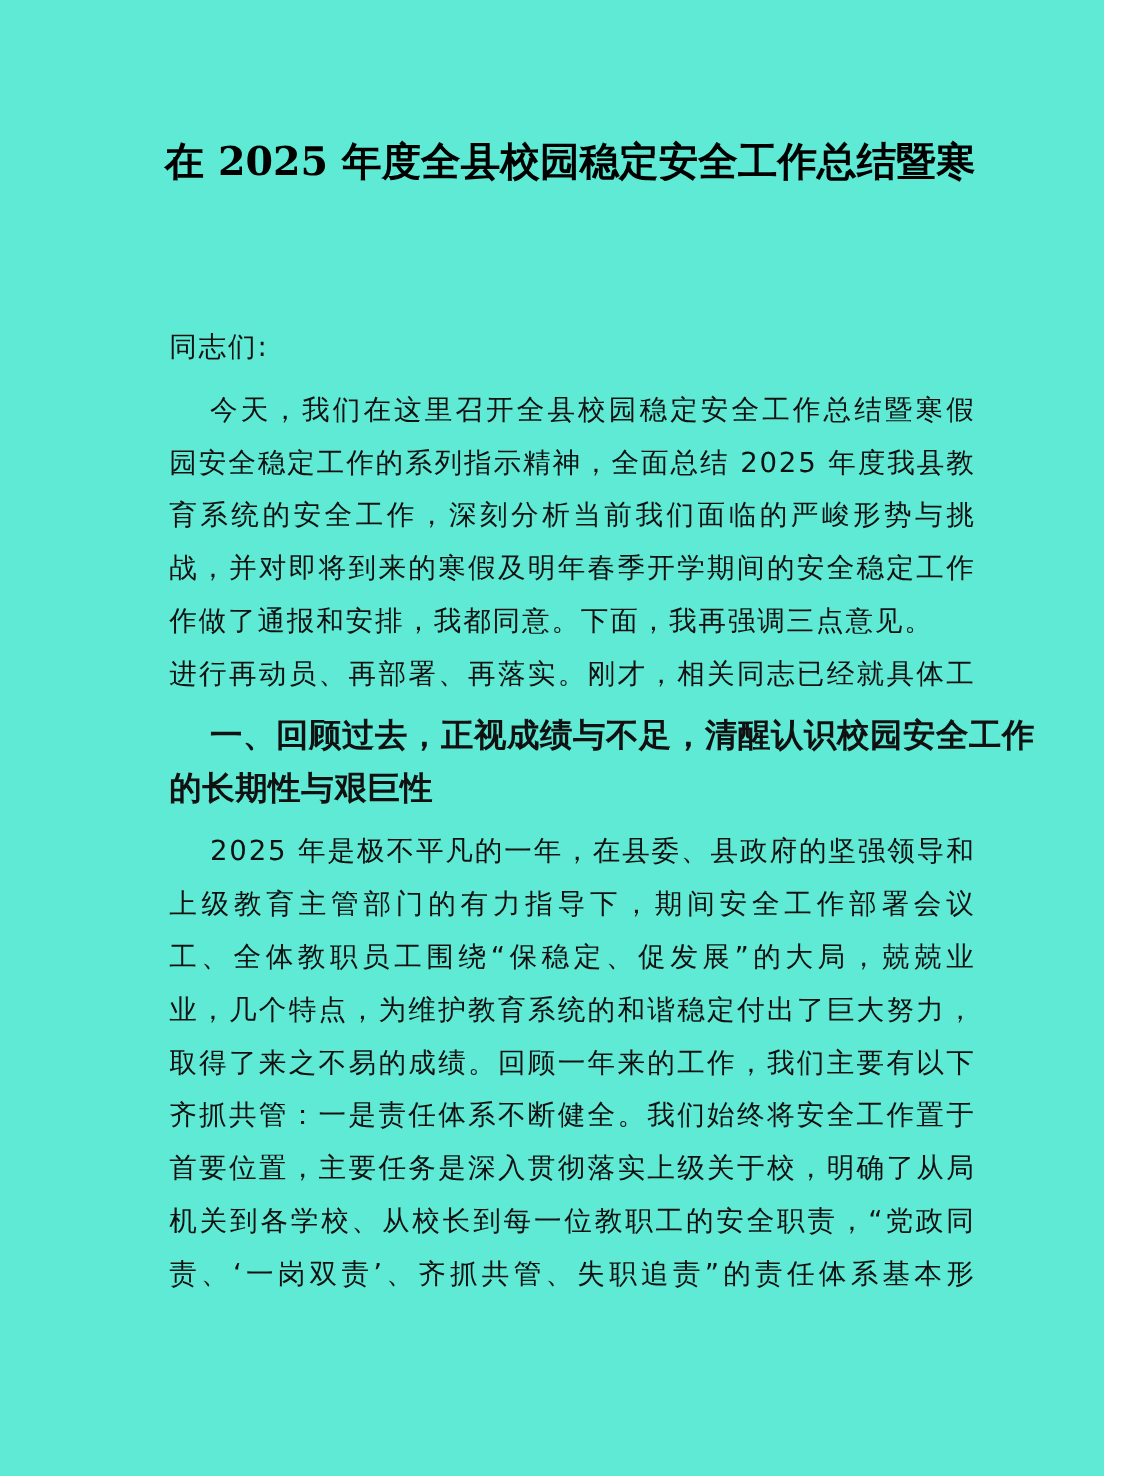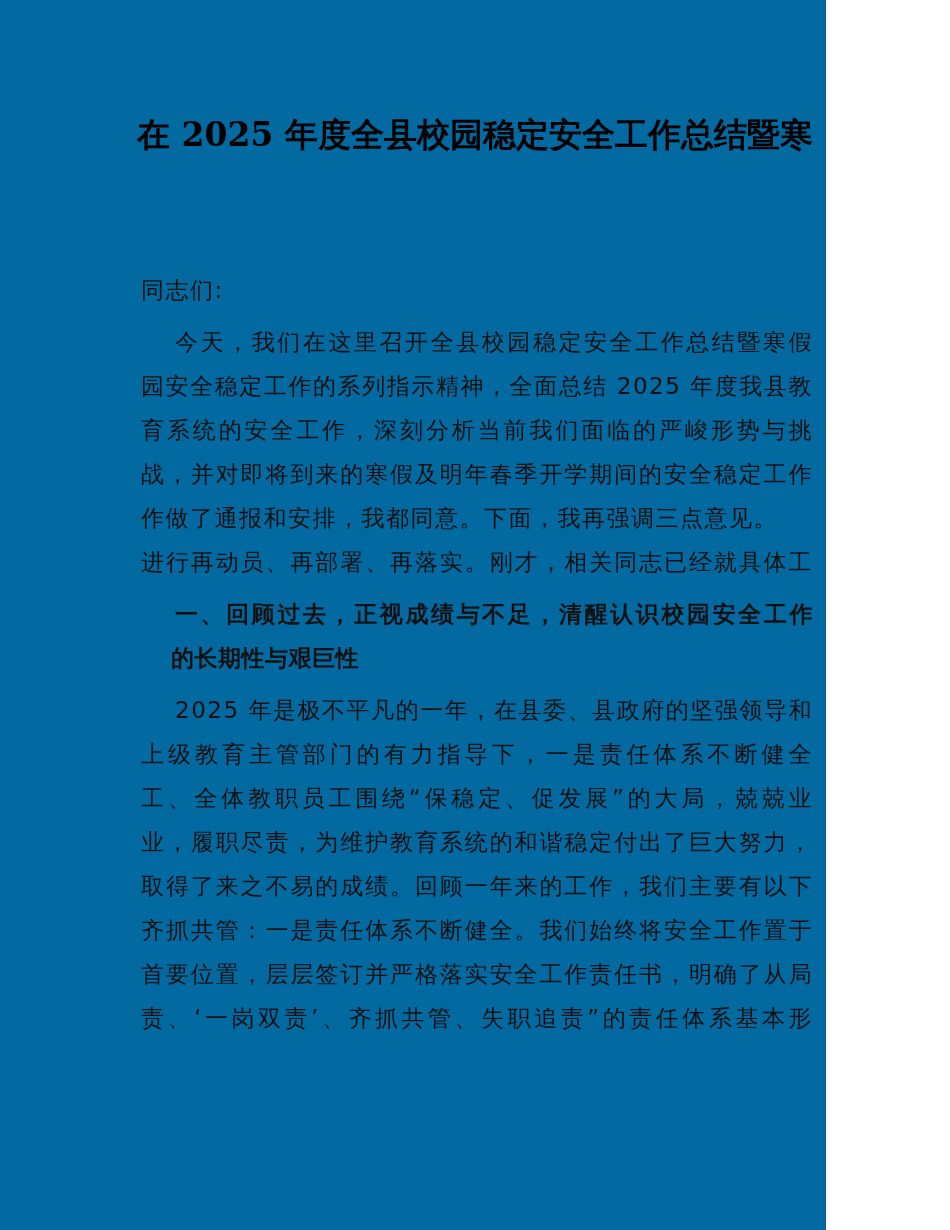--- a/index.html
+++ b/index.html
@@ -11,23 +11,23 @@
       width: 950px;
       height: 1230px;
       position: relative;
       overflow: hidden;
       color: #000000;
     }
     .page {
       position: absolute;
       left: 0;
       top: 0;
-      width: 826px;
+      width: 920px;
       height: 1230px;
-      background: #0369a1;
+      background: #5eead4;
     }
     .title {
       position: absolute;
       left: 120px;
       width: 710px;
       top: 112px;
       text-align: center;
       font-family: "DejaVu Serif", "Liberation Serif", serif;
       font-weight: bold;
       font-size: 33px;
@@ -70,27 +70,27 @@
       margin-bottom: 8px;
       letter-spacing: 1.5px;
     }
     .heading-line {
       display: block;
       height: 44px;
       line-height: 44px;
       white-space: nowrap;
       font-family: "DejaVu Sans", "Liberation Sans", sans-serif;
       font-weight: bold;
-      font-size: 23px;
+      font-size: 27px;
       letter-spacing: 0.5px;
       text-align: justify;
       text-align-last: justify;
     }
     .heading-line.indent { padding-left: 34px; }
-    .heading-line.last { text-align-last: left; margin-left: 30px; }
+    .heading-line.last { text-align-last: left; }
     .para-gap { height: 8px; }
   </style>
 </head>
 <body>
 
 <div class="page">
 
   <div class="title">
     <span class="tline">在 2025 年度全县校园稳定安全工作总结暨寒</span>
   </div>
@@ -112,23 +112,24 @@
 
     <div>
       <span class="heading-line indent">一、回顾过去，正视成绩与不足，清醒认识校园安全工作</span>
       <span class="heading-line last">的长期性与艰巨性</span>
     </div>
 
     <div class="para-gap"></div>
 
     <div>
       <span class="line indent">2025 年是极不平凡的一年，在县委、县政府的坚强领导和</span>
-      <span class="line">上级教育主管部门的有力指导下，一是责任体系不断健全</span>
+      <span class="line">上级教育主管部门的有力指导下，期间安全工作部署会议</span>
       <span class="line">工、全体教职员工围绕“保稳定、促发展”的大局，兢兢业</span>
-      <span class="line">业，履职尽责，为维护教育系统的和谐稳定付出了巨大努力，</span>
+      <span class="line">业，几个特点，为维护教育系统的和谐稳定付出了巨大努力，</span>
       <span class="line">取得了来之不易的成绩。回顾一年来的工作，我们主要有以下</span>
       <span class="line">齐抓共管：一是责任体系不断健全。我们始终将安全工作置于</span>
-      <span class="line">首要位置，层层签订并严格落实安全工作责任书，明确了从局</span>
+      <span class="line">首要位置，主要任务是深入贯彻落实上级关于校，明确了从局</span>
+      <span class="line">机关到各学校、从校长到每一位教职工的安全职责，“党政同</span>
       <span class="line">责、‘一岗双责’、齐抓共管、失职追责”的责任体系基本形</span>
     </div>
 
   </div>
 </div>
 
 </body></html>

